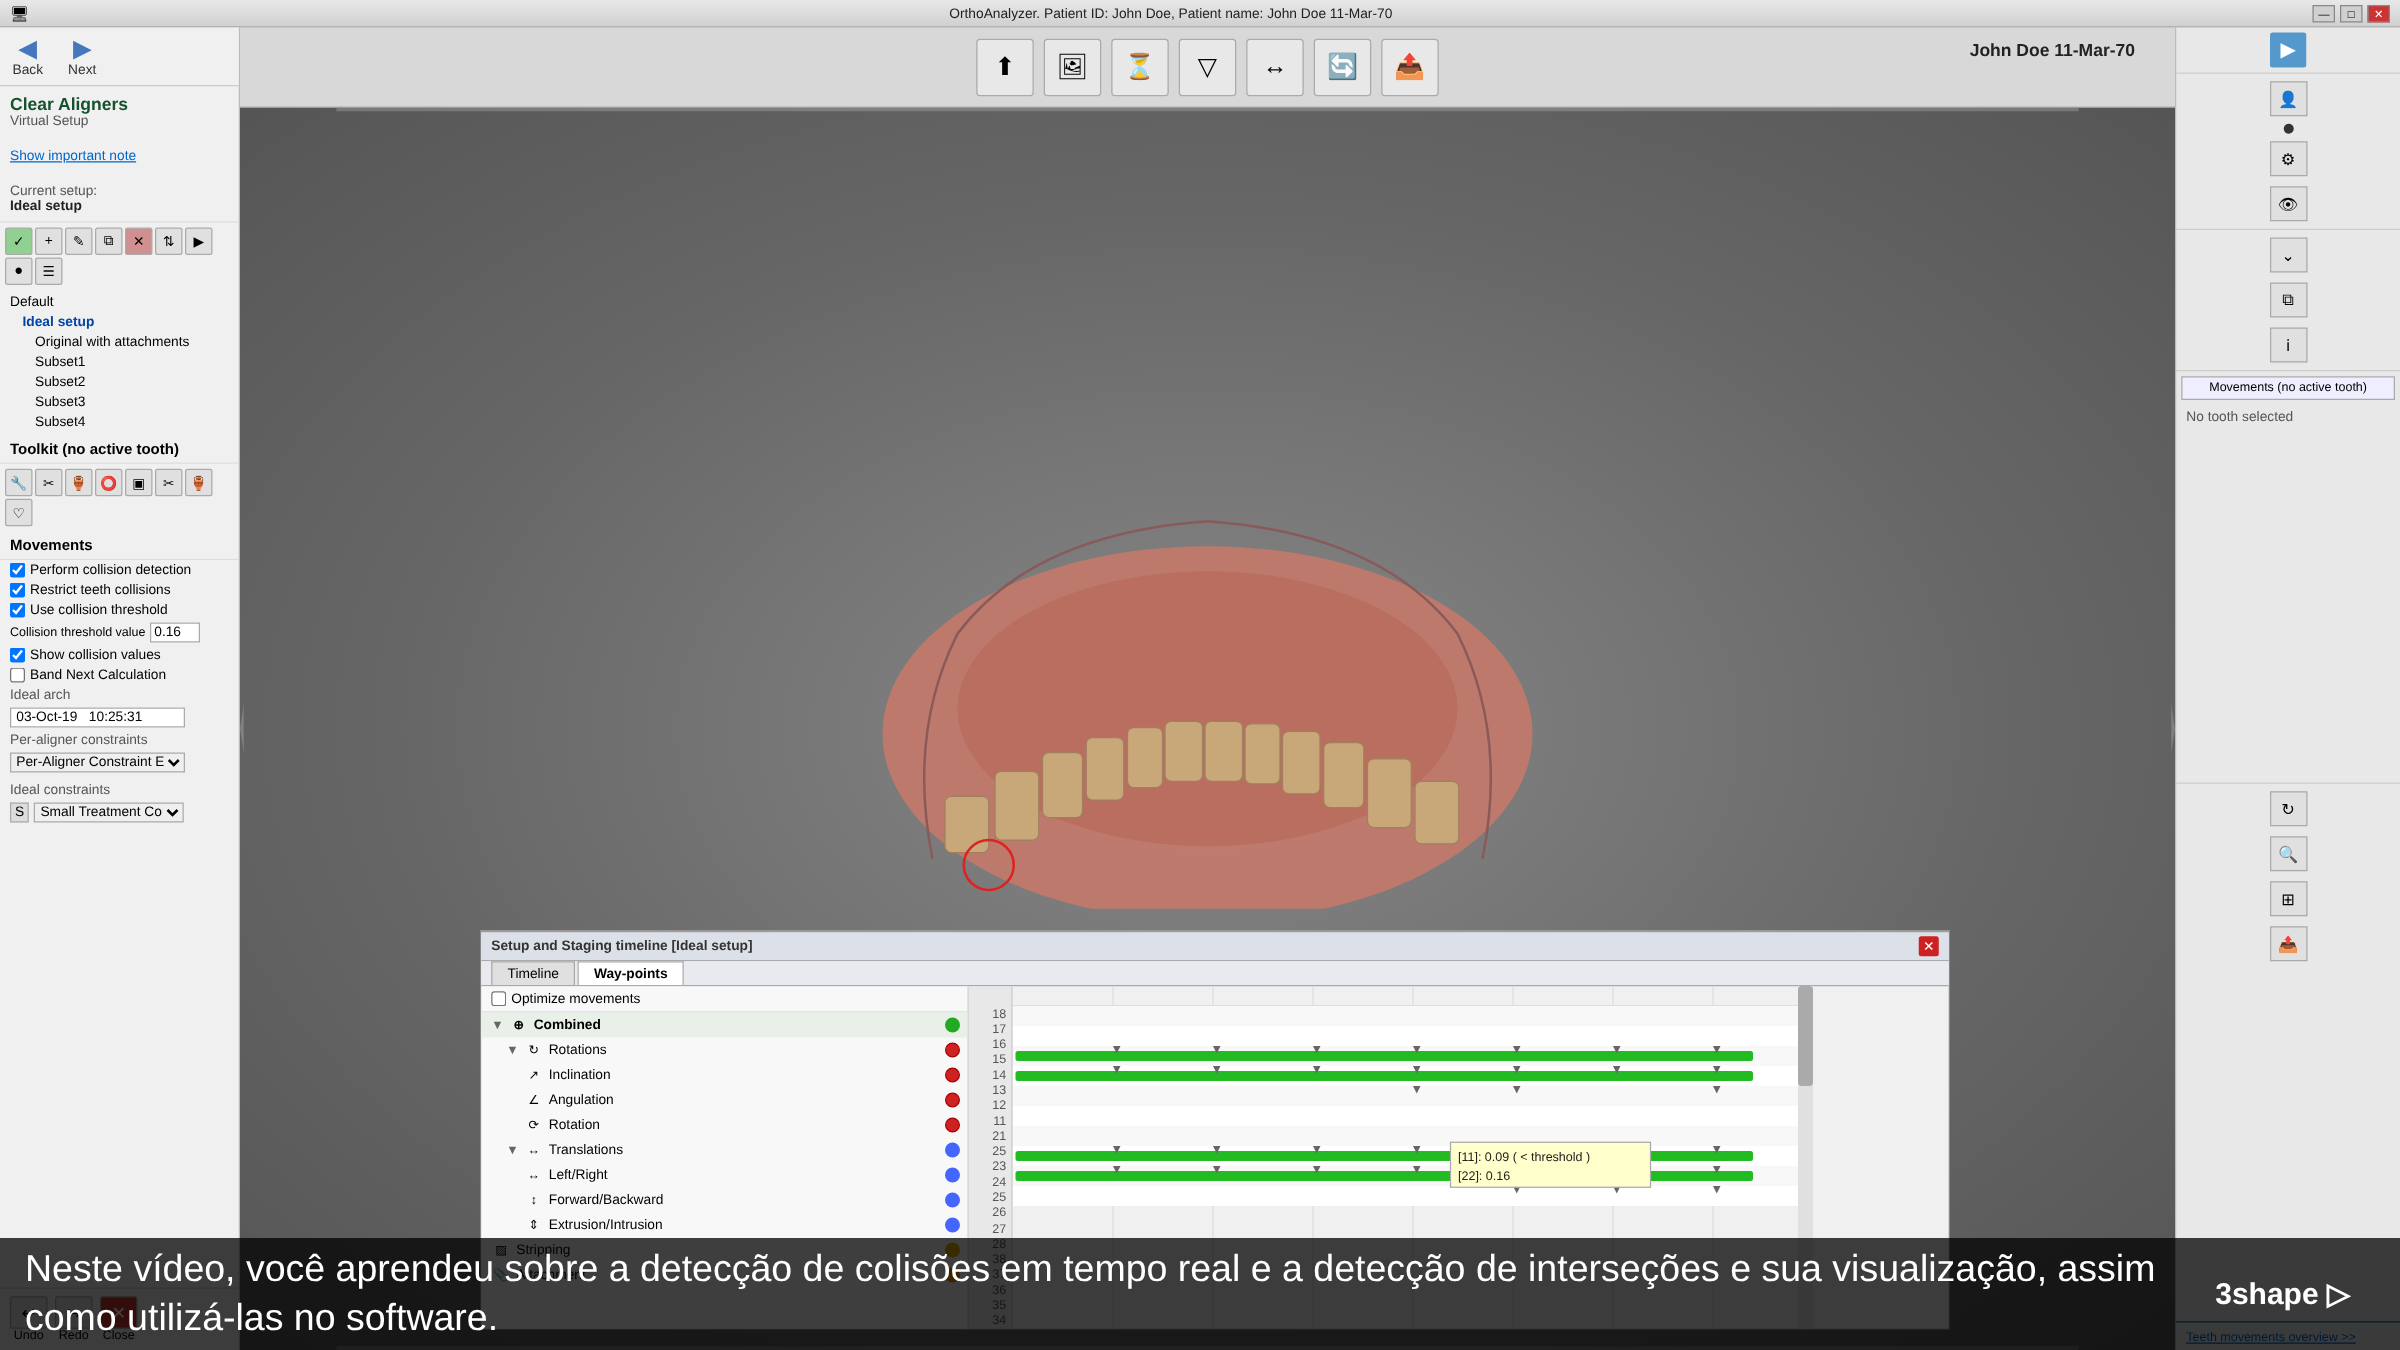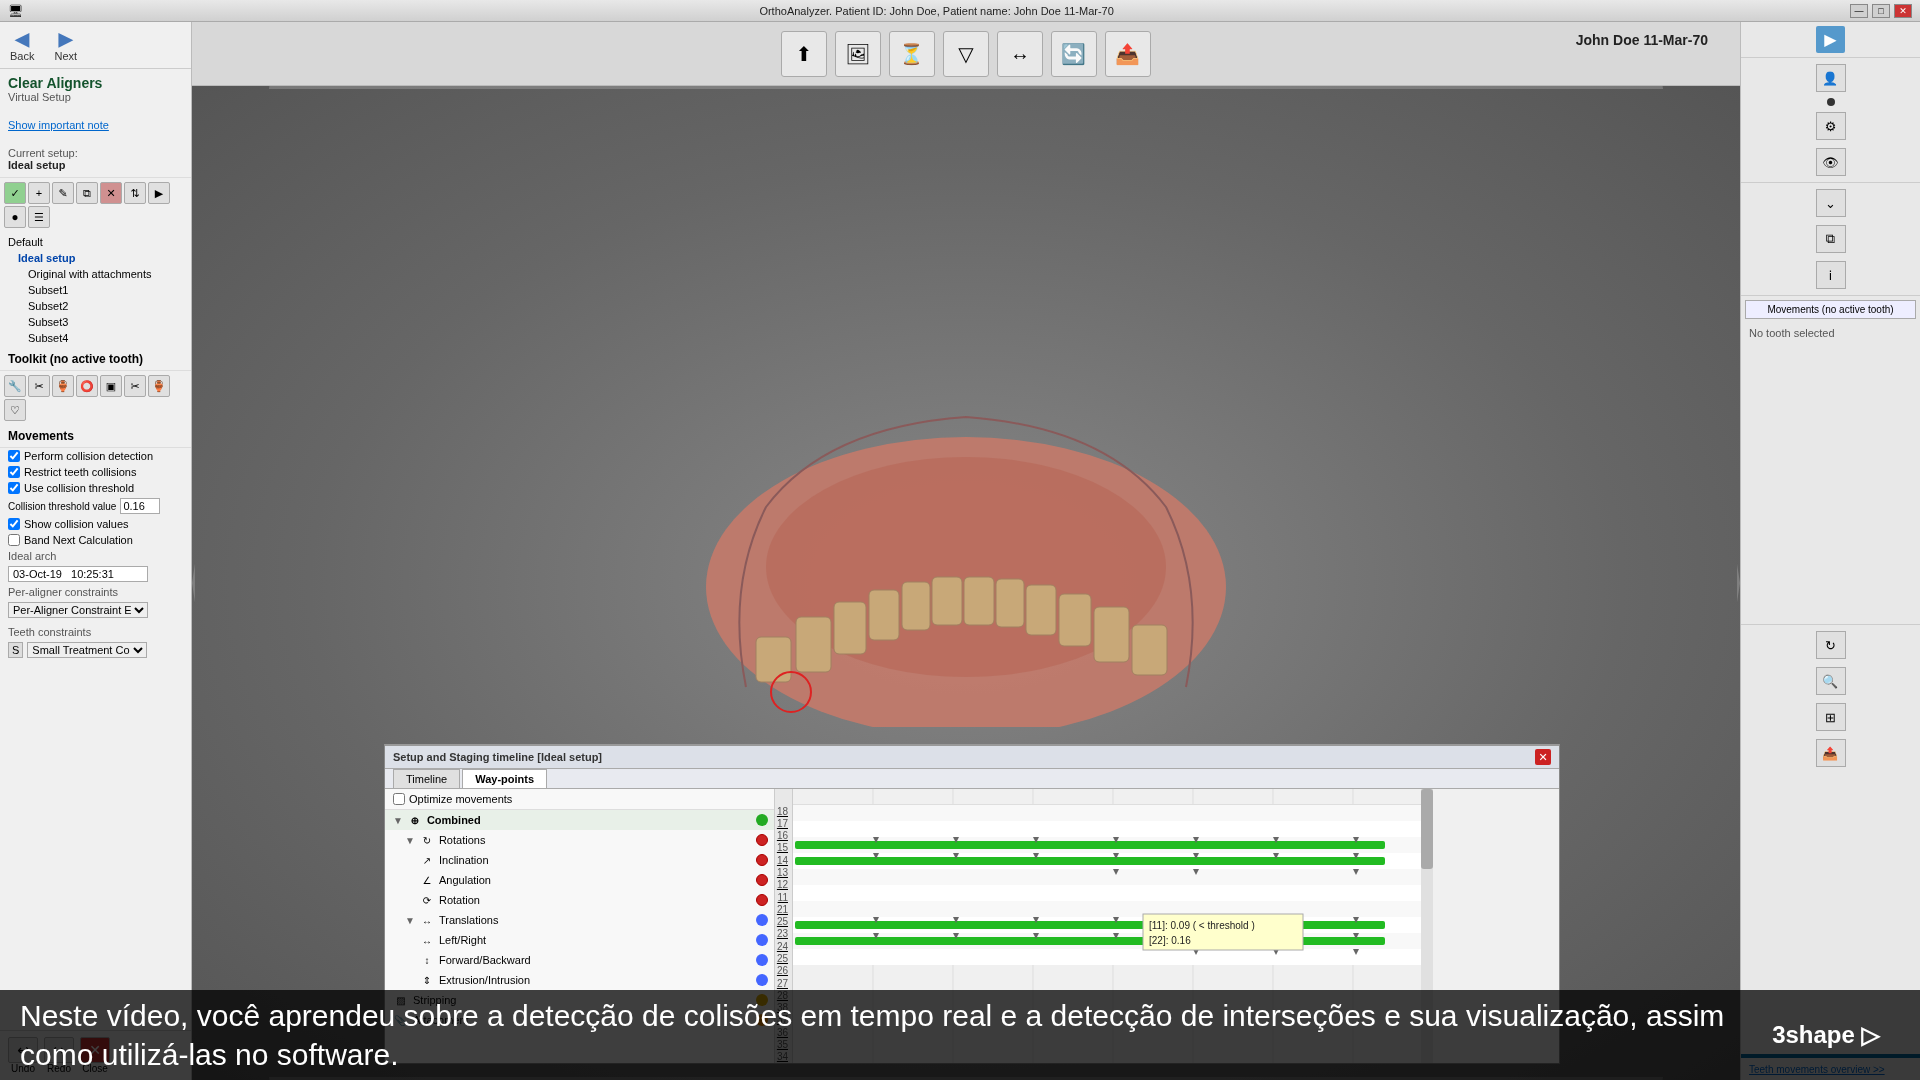--- a/index.html
+++ b/index.html
@@ -106,21 +106,21 @@
     .tl-group.indent2 { padding-left: 34px; }
     .tl-dot { width: 12px; height: 12px; border-radius: 50%; display: inline-block; flex-shrink: 0; }
     .dot-green { background: #22aa22; }
     .dot-red { background: #cc2222; border: 1px solid #aa0000; }
     .dot-blue { background: #4466ff; }
     .dot-yellow { background: #ddaa00; }
     .tl-icon { width: 16px; height: 16px; display: inline-flex; align-items: center; justify-content: center; font-size: 10px; }
     .tl-expand-icon { font-size: 10px; color: #666; cursor: pointer; }
 
     
-    #tl-left-nums { width: 18px; background: #e8e8e8; border-right: 1px solid #ccc; display: flex; flex-direction: column; padding-top: 16px; text-decoration: underline; }
+    #tl-left-nums { width: 35px; background: #e8e8e8; border-right: 1px solid #ccc; display: flex; flex-direction: column; padding-top: 16px; }
     .tl-lnum { height: 16px; display: flex; align-items: center; justify-content: flex-end; padding-right: 4px; font-size: 10px; color: #555; }
 
     
     #subtitle-bar { position: absolute; bottom: 0; left: 0; right: 0; height: 90px; background: rgba(0,0,0,0.75); display: flex; align-items: center; padding: 0 20px; }
     #subtitle-text { color: white; font-size: 30px; line-height: 1.3; flex: 1; }
     #logo-area { color: white; font-size: 24px; font-weight: bold; padding-right: 20px; white-space: nowrap; }
 
     
     .dialog-close { width: 16px; height: 16px; background: #cc2222; color: white; display: flex; align-items: center; justify-content: center; font-size: 11px; cursor: pointer; border-radius: 2px; margin-left: auto; }
   </style>
@@ -227,21 +227,21 @@
     </div>
     <div class="label-row">
       <span>Per-aligner constraints</span>
     </div>
     <div style="padding: 2px 8px;">
       <select class="dropdown-select">
         <option>Per-Aligner Constraint Example</option>
       </select>
     </div>
     <div class="label-row" style="margin-top:4px;">
-      <span>Teeth constraints</span>
+      <span>Ideal constraints</span>
     </div>
     <div style="padding: 2px 8px; display:flex; align-items:center; gap:4px;">
       <span style="font-size:11px;background:#ddd;border:1px solid #aaa;padding:1px 3px;">S</span>
       <select class="dropdown-select" style="width:120px;">
         <option>Small Treatment Constraint Examp</option>
       </select>
     </div>
 
     <div class="bottom-btns">
       <div class="bottom-btn">
@@ -519,21 +519,21 @@
     </div>
     <div style="font-size:10px;padding:3px 4px;border:1px solid #aaa;margin:4px;background:#eef;text-align:center;">Movements (no active tooth)</div>
     <div style="padding:4px 8px; font-size:11px; color:#555;">No tooth selected</div>
 
     <div style="display:flex; flex-direction:column; align-items:center; padding:4px; gap:4px; border-top:1px solid #ccc; margin-top:auto;">
       <div class="right-btn">↻</div>
       <div class="right-btn">🔍</div>
       <div class="right-btn">⊞</div>
       <div class="right-btn">📤</div>
     </div>
-    <div style="margin-top:auto; padding:4px 8px; border-top:4px solid #0369a1;">
+    <div style="margin-top:auto; padding:4px 8px; border-top:1px solid #0369a1;">
       <a style="font-size:10px;color:#0066cc;cursor:pointer;text-decoration:underline;">Teeth movements overview &gt;&gt;</a>
     </div>
   </div>
 </div>
 
 <div id="subtitle-bar">
   <span id="subtitle-text">Neste vídeo, você aprendeu sobre a detecção de colisões em tempo real e a detecção de interseções e sua visualização, assim como utilizá-las no software.</span>
   <span id="logo-area">3shape ▷</span>
 </div>
 

